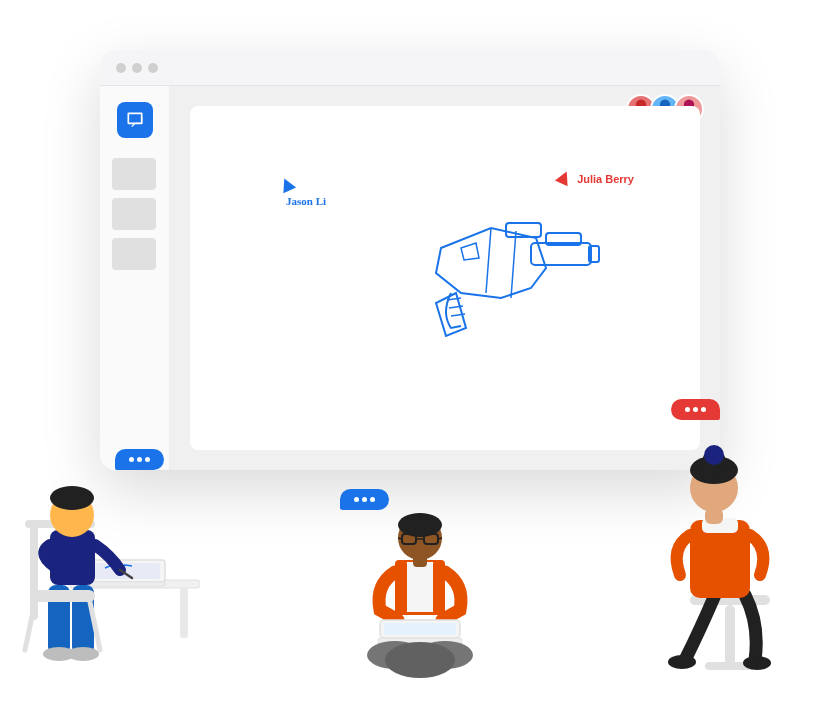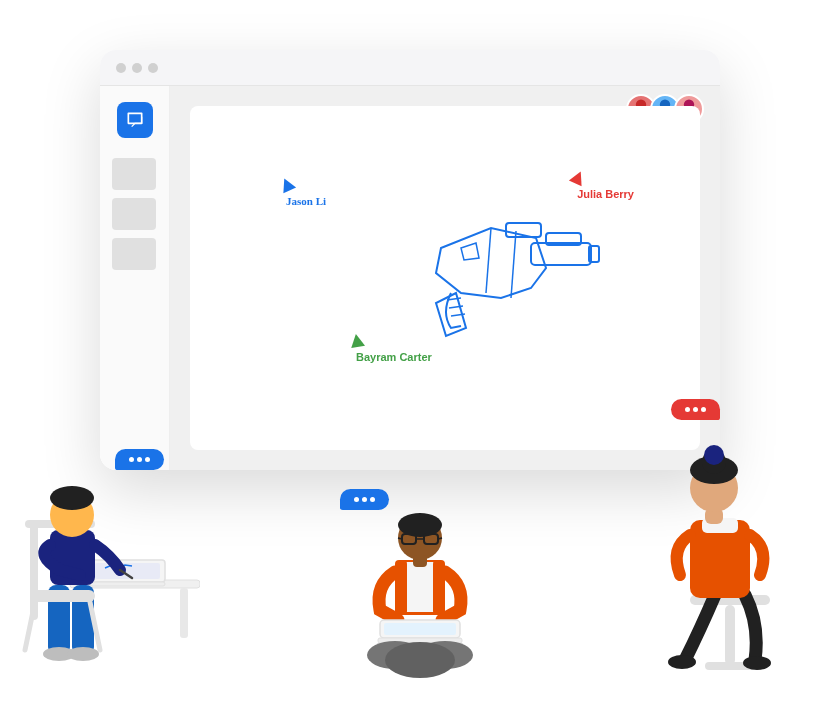--- a/index.html
+++ b/index.html
@@ -124,21 +124,21 @@
       display: flex;
       flex-direction: column;
       align-items: flex-start;
     }
 
     .cursor-julia {
       position: absolute;
       top: 65px;
       right: 60px;
       display: flex;
-      flex-direction: column;
+      flex-direction: row;
       align-items: flex-start;
     }
 
     .cursor-bayram {
       position: absolute;
       bottom: 85px;
       left: 160px;
       display: flex;
       flex-direction: column;
       align-items: flex-start;
@@ -363,24 +363,20 @@
           <div class="cursor-jason">
             <div style="width:0;height:0;border-left:7px solid transparent;border-right:7px solid transparent;border-bottom:13px solid #1a73e8;transform:rotate(-25deg);margin-bottom:2px;"></div>
             <span class="cursor-label label-blue">Jason Li</span>
           </div>
 
           <div class="cursor-julia">
             <div style="width:0;height:0;border-left:7px solid transparent;border-right:7px solid transparent;border-bottom:13px solid #e53935;transform:rotate(25deg);margin-bottom:2px;"></div>
             <span class="cursor-label label-red">Julia Berry</span>
           </div>
 
-          <div class="cursor-bayram">
-            <div style="width:0;height:0;border-left:7px solid transparent;border-right:7px solid transparent;border-bottom:13px solid #43a047;transform:rotate(-10deg);margin-bottom:2px;"></div>
-            <span class="cursor-label label-green">Bayram Carter</span>
-          </div>
 
         </div>
       </div>
     </div>
   </div>
 
   <div class="chat-bubble-left">
     <div class="bubble-dots">
       <div class="bubble-dot"></div>
       <div class="bubble-dot"></div>

